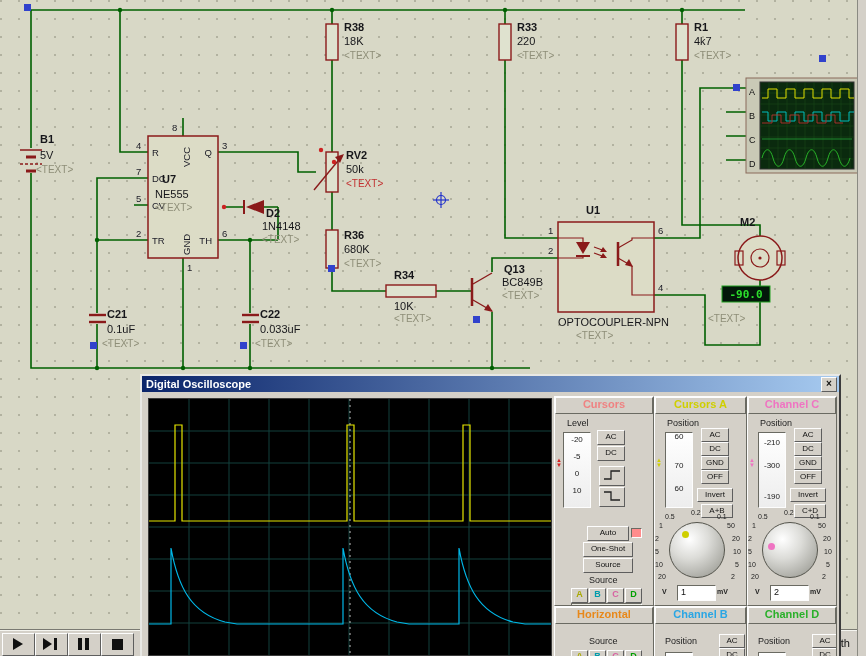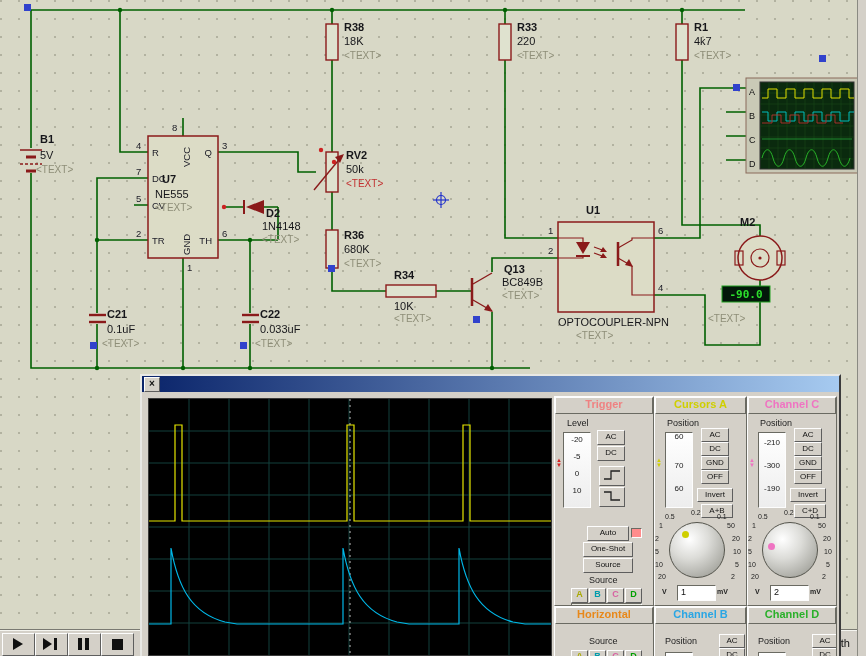--- a/index.html
+++ b/index.html
@@ -282,39 +282,40 @@
     <div class="tb-btn" style="left:101px">
         <div class="ic-stop"></div>
       </div>
     <span class="status-right">th</span>
   </div>
 
   <div class="right-strip"></div>
 
   <div class="scope-win">
     <div class="titlebar">
+      <span class="tbt">Digital Oscilloscope</span>
       <span class="close-btn">×</span>
     </div>
 
     <div class="scope-screen">
       <svg width="402" height="256" viewBox="0 0 402 256">
         <g stroke="#12403c" stroke-width="1" fill="none">
           <path d="M40,0 V256 M80,0 V256 M120,0 V256 M160,0 V256 M200,0 V256 M240,0 V256 M280,0 V256 M320,0 V256 M360,0 V256"></path>
           <path d="M0,32 H402 M0,64 H402 M0,96 H402 M0,128 H402 M0,160 H402 M0,192 H402 M0,224 H402"></path>
         </g>
         <line x1="201" y1="0" x2="201" y2="256" stroke="#c0c0c0" stroke-width="1" stroke-dasharray="2 4"></line>
         <path d="M0,122 H26 V26 H33 V122 H198 V26 H205 V122 H314 V26 H321 V122 H402" stroke="#e6e600" stroke-width="1.2" fill="none"></path>
         <path d="M0,225 H22 V149 C29,188 42,214 76,223 L88,225 H194 V149 C201,188 214,214 248,223 L260,225 H310 V149 C317,188 330,214 364,223 L376,225 H402" stroke="#00b8e8" stroke-width="1.2" fill="none"></path>
       </svg>
     </div>
 
     <div class="controls">
 
       <div class="panel">
-        <div class="phead c-trig">Trigger</div>
+        <div class="phead c-trig">Cursors</div>
         <div class="pbody">
           <span class="tinylbl" style="left:12px;top:4px">Level</span>
           <div class="vslider" style="left:8px;top:18px;width:26px;height:74px">
             <span class="tick" style="top:3px">-20</span>
             <span class="tick" style="top:20px">-5</span>
             <span class="tick" style="top:37px">0</span>
             <span class="tick" style="top:54px">10</span>
           </div>
           <div class="uparrows" style="left:1px;top:44px;color:#d42020">▲<br>▼</div>
           <div class="sbtn" style="left:42px;top:16px;width:26px;height:13px">AC</div>
@@ -380,21 +381,21 @@
         </div>
       </div>
 
       <div class="panel">
         <div class="phead c-chc">Channel C</div>
         <div class="pbody">
           <span class="tinylbl" style="left:12px;top:4px">Position</span>
           <div class="vslider" style="left:10px;top:18px;width:26px;height:74px">
             <span class="tick" style="top:6px">-210</span>
             <span class="tick" style="top:29px">-300</span>
-            <span class="tick" style="top:52px">-190</span>
+            <span class="tick" style="top:60px">-190</span>
           </div>
           <div class="uparrows" style="left:1px;top:44px;color:#ef74c2">▲<br>▼</div>
           <div class="sbtn" style="left:46px;top:14px;width:26px;height:12px">AC</div>
           <div class="sbtn" style="left:46px;top:28px;width:26px;height:12px">DC</div>
           <div class="sbtn" style="left:46px;top:42px;width:26px;height:12px">GND</div>
           <div class="sbtn" style="left:46px;top:56px;width:26px;height:12px">OFF</div>
           <div class="sbtn" style="left:42px;top:74px;width:34px;height:12px">Invert</div>
           <div class="sbtn" style="left:46px;top:90px;width:30px;height:12px">C+D</div>
           <div class="knob" style="left:14px;top:108px">
             <div class="kptr" style="left:5px;top:20px;background:#ef74c2"></div>

